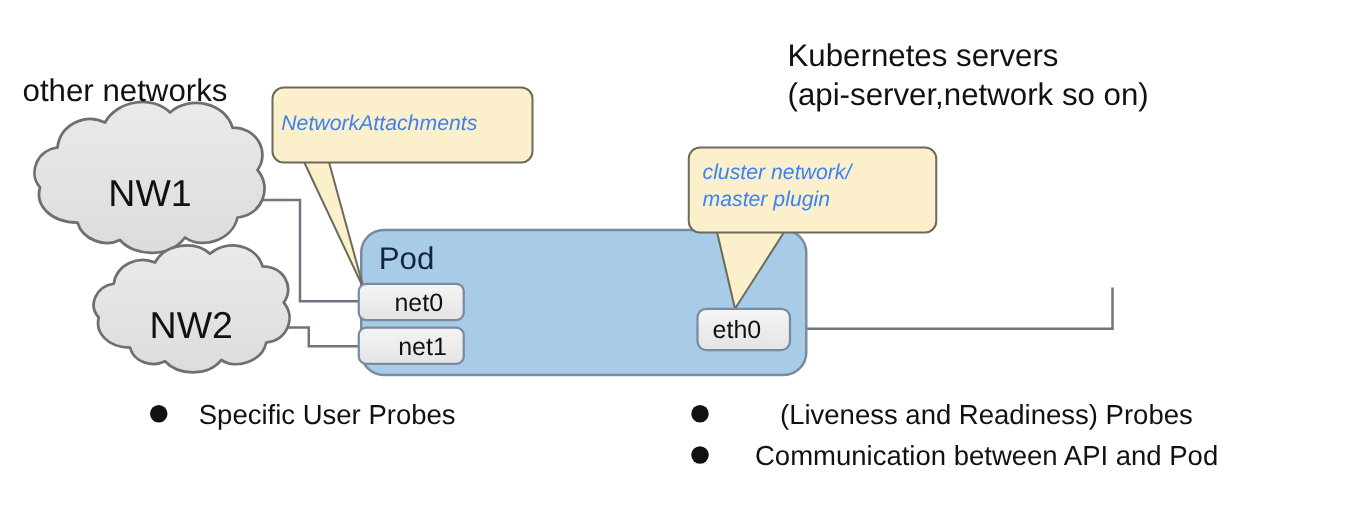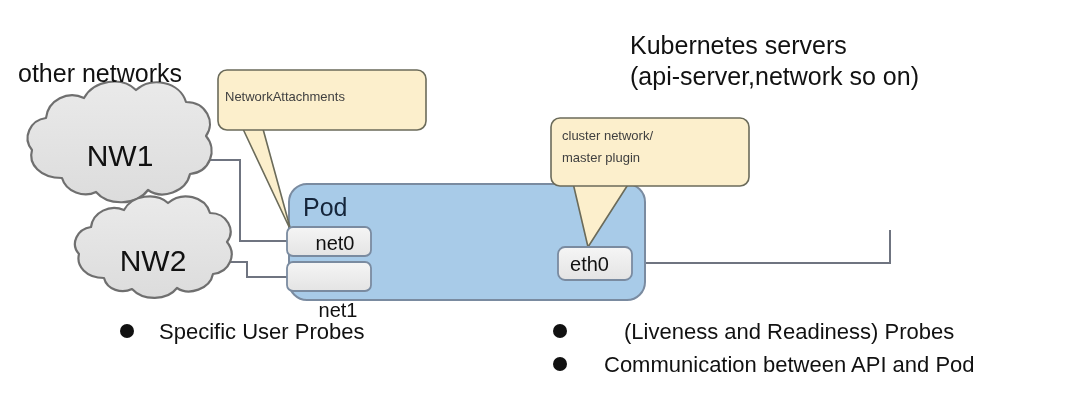--- a/index.html
+++ b/index.html
@@ -29,22 +29,23 @@
   .lbl {
     position: absolute;
     white-space: pre;
     line-height: 1.22;
   }
   .title-text {
     font-size: 25px;
     color: #111111;
   }
   .callout-text {
-    font-size: 13px;
-    color: #404040;
+    font-size: 17px;
+    color: #3b82f6;
+    font-style: italic;
   }
   .pod-text {
     font-size: 25px;
     color: #15253a;
   }
   .iface-text {
     font-size: 20px;
     color: #111111;
     text-align: center;
   }
@@ -158,21 +159,21 @@
   <div class="lbl callout-text" style="left:225px; top:89px;">NetworkAttachments</div>
 
   <div class="lbl callout-text" style="left:562px; top:128px;">cluster network/</div>
 
   <div class="lbl callout-text" style="left:562px; top:150px;">master plugin</div>
 
   <div class="lbl pod-text" style="left:303px; top:192px;">Pod</div>
 
   <div class="lbl iface-text" style="left:287px; top:231px; width:96px;">net0</div>
 
-  <div class="lbl iface-text" style="left:287px; top:266px; width:102px;margin-top:32px;">net1</div>
+  <div class="lbl iface-text" style="left:287px; top:266px; width:102px;">net1</div>
 
   <div class="lbl iface-text" style="left:558px; top:252px; width:63px;">eth0</div>
 
   <div class="lbl bullet-text" style="left:159px; top:319px;">Specific User Probes</div>
 
   <div class="lbl bullet-text" style="left:624px; top:319px;">(Liveness and Readiness) Probes</div>
 
   <div class="lbl bullet-text" style="left:604px; top:352px;">Communication between API and Pod</div>
 
 </div>

